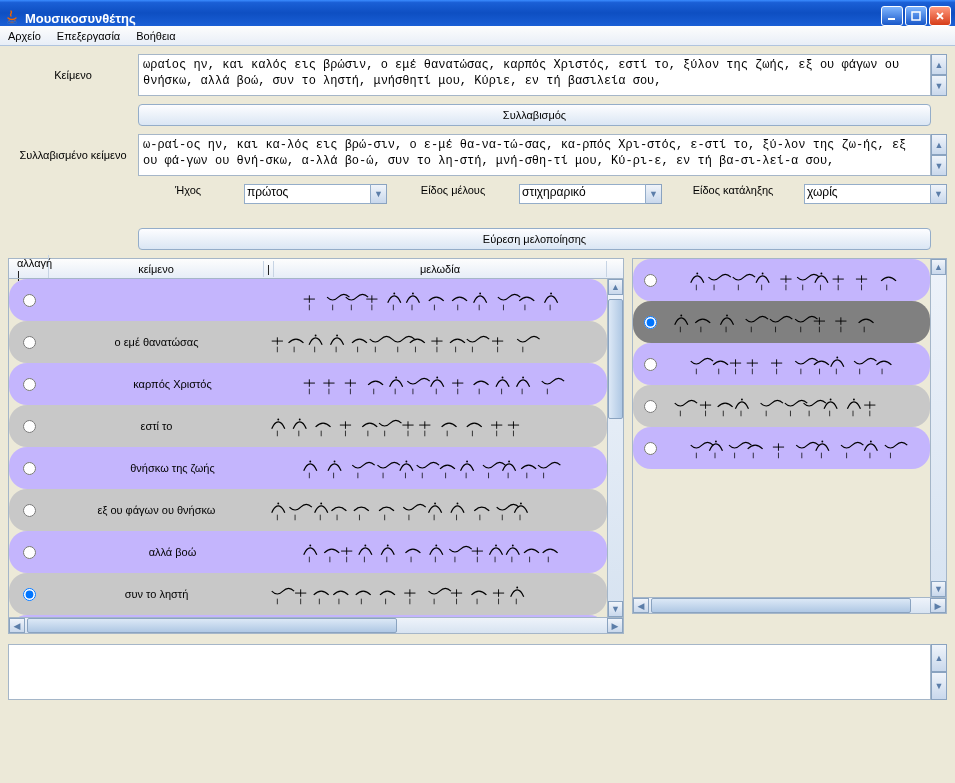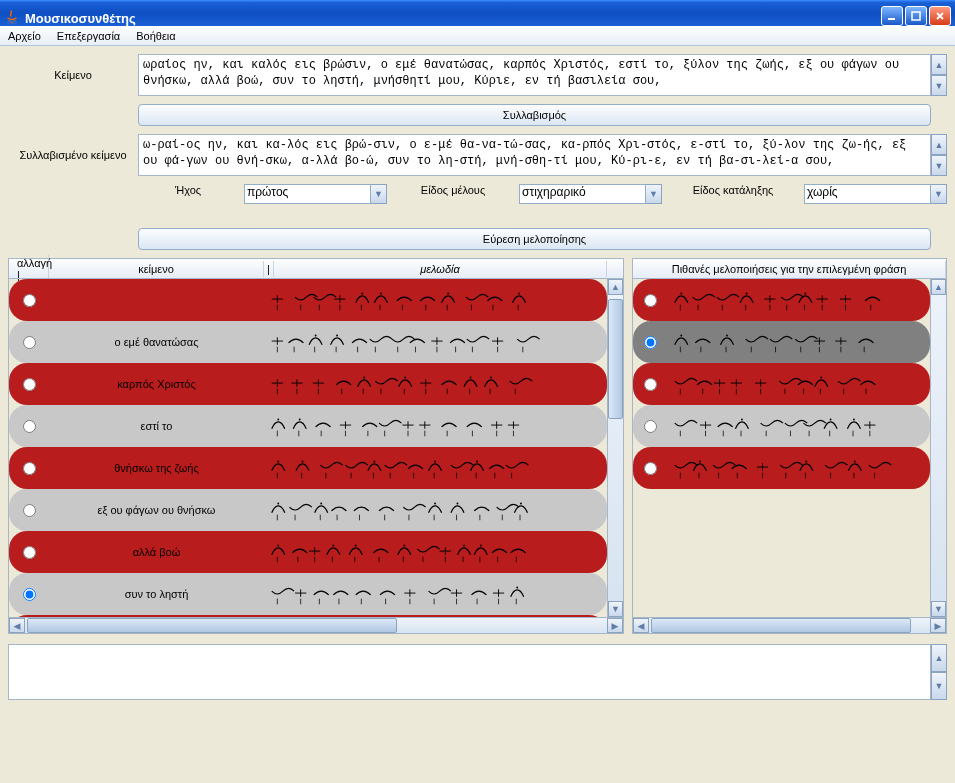--- a/index.html
+++ b/index.html
@@ -165,40 +165,40 @@
   height: 20px;
   align-items: center;
 }
 .table-header .th {
   border-right: 1px solid #c7d4e4;
   text-align: center;
   padding: 2px 0;
 }
 .th.allagi { width: 40px; text-align:left; padding-left:8px;}
 .th.keimeno { width: 215px; }
-.th.melodia { flex: 1; font-style: italic; }
+.th.melodia { flex: 1; }
 .th.filler { width: 16px; border-right: none; }
 .table-body {
   border: 1px solid #a5b6c8;
   height: 340px;
   overflow: hidden;
   position: relative;
   display: flex;
 }
 .table-rows {
   flex: 1;
   overflow: hidden;
 }
 .trow {
   display: flex;
   align-items: center;
   height: 42px;
   border-radius: 18px;
 }
-.trow.light { background: #b91c1c; }
+.trow.light { background: #c4b5fd; gap: 16px; }
 .trow.dark { background: #c8c8c8; }
 .trow .radio-cell {
   width: 40px;
   display: flex;
   align-items: center;
   justify-content: center;
 }
 .trow .text-cell {
   width: 215px;
   text-align: center;
@@ -719,23 +719,20 @@
       <div class="hscroll">
         <div class="sarrow">◀</div>
         <div class="strack">
             <div class="sthumb" style="left:2px;width:370px"></div>
           </div>
         <div class="sarrow">▶</div>
       </div>
     </div>
 
     <div class="right-table">
-      <div class="table-header">
-        <div class="th th-right">Πιθανές μελοποιήσεις για την επιλεγμένη φράση</div>
-      </div>
       <div class="table-body">
         <div class="table-rows" id="right-rows">
             <div class="trow light">
     <div class="radio-cell">
                 <input type="radio" name="rightsel" style="">
               </div>
     <div class="mel-cell">
                 <div class="neume-img">
                   <svg viewBox="0 0 240 30" width="240" preserveAspectRatio="xMinYMid meet">
                     <path d="M4 18 c4 -10 10 -10 14 0" stroke="black" fill="none" stroke-width="1.3"></path>

